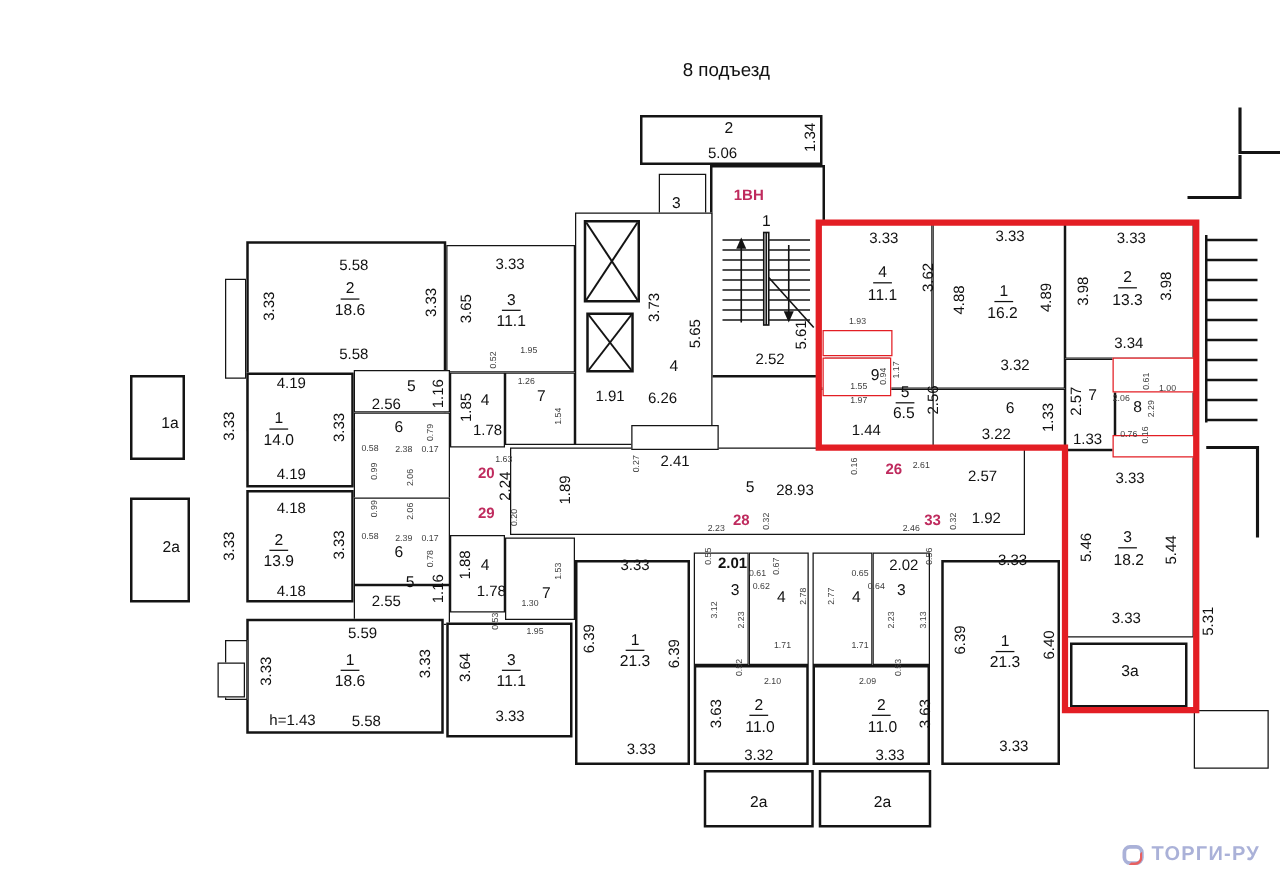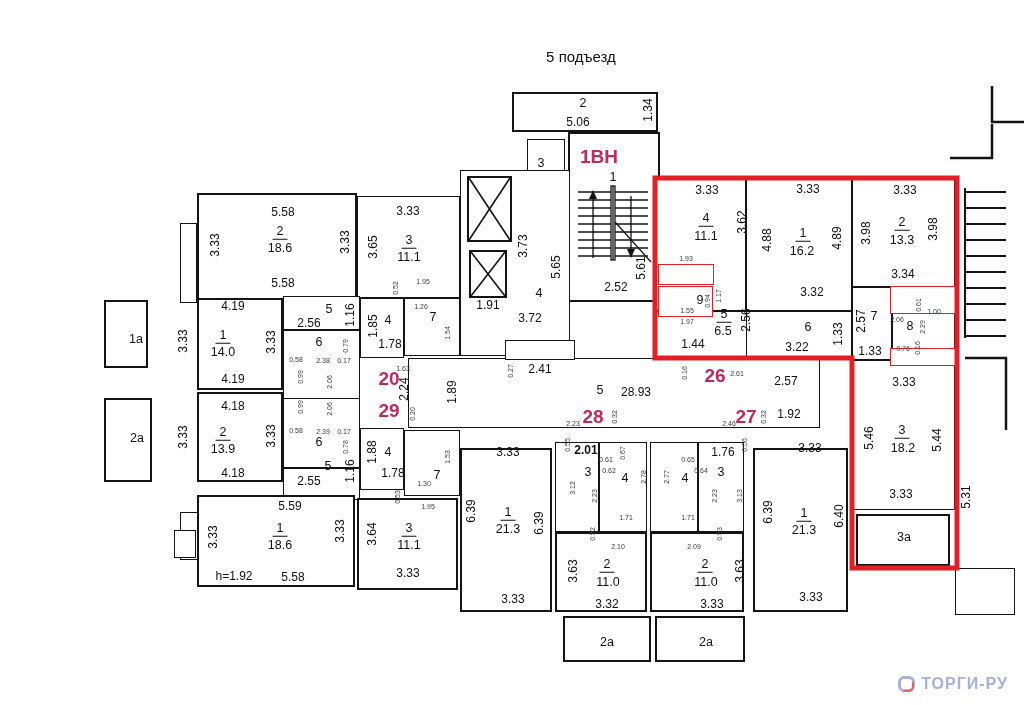--- a/index.html
+++ b/index.html
@@ -13,37 +13,37 @@
   .dbox{position:absolute;background:#2a2a2a;box-sizing:border-box;}
   .rbox{position:absolute;border:1.4px solid #e31e24;box-sizing:border-box;background:#fff;}
   .lbl{position:absolute;transform:translate(-50%,-50%);transform-origin:center;
        white-space:nowrap;line-height:1;z-index:30;}
   .lbl.r{transform:translate(-50%,-50%) rotate(-90deg);}
   .d{font-size:12px;}
   .s{font-size:7px;color:#3c3c3c;}
   .g{font-size:12.5px;}
   .n{font-size:12.5px;border-bottom:1.3px solid #111;padding:0 4px 1px;}
   .a{font-size:12.5px;}
-  .m{font-size:19px;font-weight:bold;color:#bf2b5e;}
+  .m{font-size:12px;font-weight:bold;color:#bf2b5e;}
   #page-title{position:absolute;left:581px;top:56px;transform:translate(-50%,-50%);
        font-size:15px;z-index:40;}
   #overlay{position:absolute;inset:0;z-index:20;pointer-events:none;}
   #watermark{position:absolute;right:16px;bottom:12px;display:flex;align-items:center;
        gap:6px;z-index:50;}
   .wm-logo{position:relative;width:17px;height:16px;border:3px solid #aab1d8;
        border-radius:6px;display:inline-block;box-sizing:border-box;}
   .wm-logo-red{position:absolute;left:2px;top:2px;width:7px;height:7px;border:2px solid #e86060;
        border-top-color:transparent;border-left-color:transparent;border-radius:0 0 6px 0;}
   .wm-text{font-size:16px;font-weight:bold;letter-spacing:1px;color:#aab1d8;}
 </style>
 </head>
 <body>
 
 <div id="canvas">
-  <div id="page-title">5 подъезд</div>
+  <div id="page-title">8 подъезд</div>
 
   <div id="plan-layer">
       <div class="room t3" style="left: 512px; top: 92px; width: 146px; height: 40px;"></div>
       <div class="room" style="left: 527px; top: 139px; width: 38px; height: 56px;"></div>
       <div class="room t3" style="left: 568px; top: 132px; width: 92px; height: 170px;"></div>
       <div class="room" style="left: 460px; top: 170px; width: 110px; height: 186px;"></div>
       <div class="room t3" style="left: 467px; top: 176px; width: 45px; height: 66px;"></div>
       <div class="room t3" style="left: 469px; top: 250px; width: 38px; height: 48px;"></div>
       <div class="room t3" style="left: 197px; top: 193px; width: 160px; height: 152px;"></div>
       <div class="room" style="left: 180px; top: 223px; width: 17px; height: 80px;"></div>
@@ -97,22 +97,22 @@
       <span class="lbl g" style="left: 583px; top: 103px;">2</span>
       <span class="lbl d" style="left: 578px; top: 122px;">5.06</span>
       <span class="lbl d r" style="left: 648px; top: 110px;">1.34</span>
       <span class="lbl g" style="left: 541px; top: 163px;">3</span>
       <span class="lbl m" style="left: 599px; top: 156px;">1ВН</span>
       <span class="lbl g" style="left: 613px; top: 177px;">1</span>
       <span class="lbl d" style="left: 616px; top: 287px;">2.52</span>
       <span class="lbl d r" style="left: 641px; top: 268px;">5.61</span>
       <span class="lbl d r" style="left: 556px; top: 267px;">5.65</span>
       <span class="lbl g" style="left: 539px; top: 293px;">4</span>
-      <span class="lbl d" style="left: 488px; top: 305px; text-align: right;">1.91</span>
-      <span class="lbl d" style="left: 530px; top: 318px;">3.72</span>
+      <span class="lbl d" style="left: 488px; top: 317px; text-align: right;">1.91</span>
+      <span class="lbl d" style="left: 530px; top: 318px;">6.26</span>
       <span class="lbl d r" style="left: 523px; top: 246px;">3.73</span>
       <span class="lbl d" style="left: 283px; top: 212px;">5.58</span>
       <span class="lbl d r" style="left: 215px; top: 245px;">3.33</span>
       <span class="lbl n" style="left: 280px; top: 232px;">2</span>
       <span class="lbl a" style="left: 280px; top: 248px;">18.6</span>
       <span class="lbl d r" style="left: 345px; top: 242px;">3.33</span>
       <span class="lbl d" style="left: 283px; top: 283px;">5.58</span>
       <span class="lbl d r" style="left: 373px; top: 247px;">3.65</span>
       <span class="lbl d" style="left: 408px; top: 211px;">3.33</span>
       <span class="lbl n" style="left: 409px; top: 241px;">3</span>
@@ -159,21 +159,21 @@
       <span class="lbl s r" style="left: 510px; top: 371px;">0.27</span>
       <span class="lbl g" style="left: 600px; top: 390px;">5</span>
       <span class="lbl d" style="left: 636px; top: 392px;">28.93</span>
       <span class="lbl m" style="left: 593px; top: 416px;">28</span>
       <span class="lbl s" style="left: 573px; top: 423px;">2.23</span>
       <span class="lbl s r" style="left: 614px; top: 417px;">0.32</span>
       <span class="lbl m" style="left: 715px; top: 375px;">26</span>
       <span class="lbl s" style="left: 737px; top: 373px;">2.61</span>
       <span class="lbl s r" style="left: 684px; top: 373px;">0.16</span>
       <span class="lbl d" style="left: 786px; top: 381px;">2.57</span>
-      <span class="lbl m" style="left: 746px; top: 416px;">27</span>
+      <span class="lbl m" style="left: 746px; top: 416px;">33</span>
       <span class="lbl s" style="left: 729px; top: 423px;">2.46</span>
       <span class="lbl s r" style="left: 763px; top: 417px;">0.32</span>
       <span class="lbl d" style="left: 789px; top: 414px;">1.92</span>
       <span class="lbl d r" style="left: 372px; top: 452px;">1.88</span>
       <span class="lbl g" style="left: 388px; top: 452px;">4</span>
       <span class="lbl d" style="left: 393px; top: 473px;">1.78</span>
       <span class="lbl g" style="left: 437px; top: 475px;">7</span>
       <span class="lbl s" style="left: 424px; top: 483px;">1.30</span>
       <span class="lbl s r" style="left: 447px; top: 457px;">1.53</span>
       <span class="lbl s r" style="left: 397px; top: 497px;">0.53</span>
@@ -186,21 +186,21 @@
       <span class="lbl s" style="left: 344px; top: 431px;">0.17</span>
       <span class="lbl s r" style="left: 345px; top: 447px;">0.78</span>
       <span class="lbl g" style="left: 328px; top: 466px;">5</span>
       <span class="lbl d" style="left: 309px; top: 481px;">2.55</span>
       <span class="lbl d r" style="left: 350px; top: 471px;">1.16</span>
       <span class="lbl d" style="left: 290px; top: 506px;">5.59</span>
       <span class="lbl d r" style="left: 213px; top: 537px;">3.33</span>
       <span class="lbl n" style="left: 280px; top: 529px;">1</span>
       <span class="lbl a" style="left: 280px; top: 545px;">18.6</span>
       <span class="lbl d r" style="left: 340px; top: 531px;">3.33</span>
-      <span class="lbl d" style="left: 234px; top: 576px;">h=1.92</span>
+      <span class="lbl d" style="left: 234px; top: 576px;">h=1.43</span>
       <span class="lbl d" style="left: 293px; top: 577px;">5.58</span>
       <span class="lbl d r" style="left: 372px; top: 534px;">3.64</span>
       <span class="lbl n" style="left: 409px; top: 529px;">3</span>
       <span class="lbl a" style="left: 409px; top: 545px;">11.1</span>
       <span class="lbl d" style="left: 408px; top: 573px;">3.33</span>
       <span class="lbl d" style="left: 508px; top: 452px;">3.33</span>
       <span class="lbl d r" style="left: 471px; top: 511px;">6.39</span>
       <span class="lbl n" style="left: 508px; top: 513px;">1</span>
       <span class="lbl a" style="left: 508px; top: 529px;">21.3</span>
       <span class="lbl d r" style="left: 539px; top: 523px;">6.39</span>
@@ -216,21 +216,21 @@
       <span class="lbl s r" style="left: 622px; top: 453px;">0.67</span>
       <span class="lbl s r" style="left: 643px; top: 477px;">2.78</span>
       <span class="lbl s" style="left: 626px; top: 517px;">1.71</span>
       <span class="lbl s r" style="left: 592px; top: 534px;">0.52</span>
       <span class="lbl s" style="left: 618px; top: 546px;">2.10</span>
       <span class="lbl d r" style="left: 573px; top: 571px;">3.63</span>
       <span class="lbl n" style="left: 607px; top: 565px;">2</span>
       <span class="lbl a" style="left: 608px; top: 582px;">11.0</span>
       <span class="lbl d" style="left: 607px; top: 604px;">3.32</span>
       <span class="lbl g" style="left: 607px; top: 642px;">2a</span>
-      <span class="lbl d" style="left: 723px; top: 452px;">1.76</span>
+      <span class="lbl d" style="left: 723px; top: 452px;">2.02</span>
       <span class="lbl s r" style="left: 744px; top: 445px;">0.56</span>
       <span class="lbl g" style="left: 685px; top: 478px;">4</span>
       <span class="lbl s r" style="left: 666px; top: 477px;">2.77</span>
       <span class="lbl s" style="left: 688px; top: 459px;">0.65</span>
       <span class="lbl s" style="left: 701px; top: 470px;">0.64</span>
       <span class="lbl g" style="left: 721px; top: 472px;">3</span>
       <span class="lbl s r" style="left: 714px; top: 496px;">2.23</span>
       <span class="lbl s r" style="left: 739px; top: 496px;">3.13</span>
       <span class="lbl s" style="left: 688px; top: 517px;">1.71</span>
       <span class="lbl s" style="left: 694px; top: 546px;">2.09</span>

